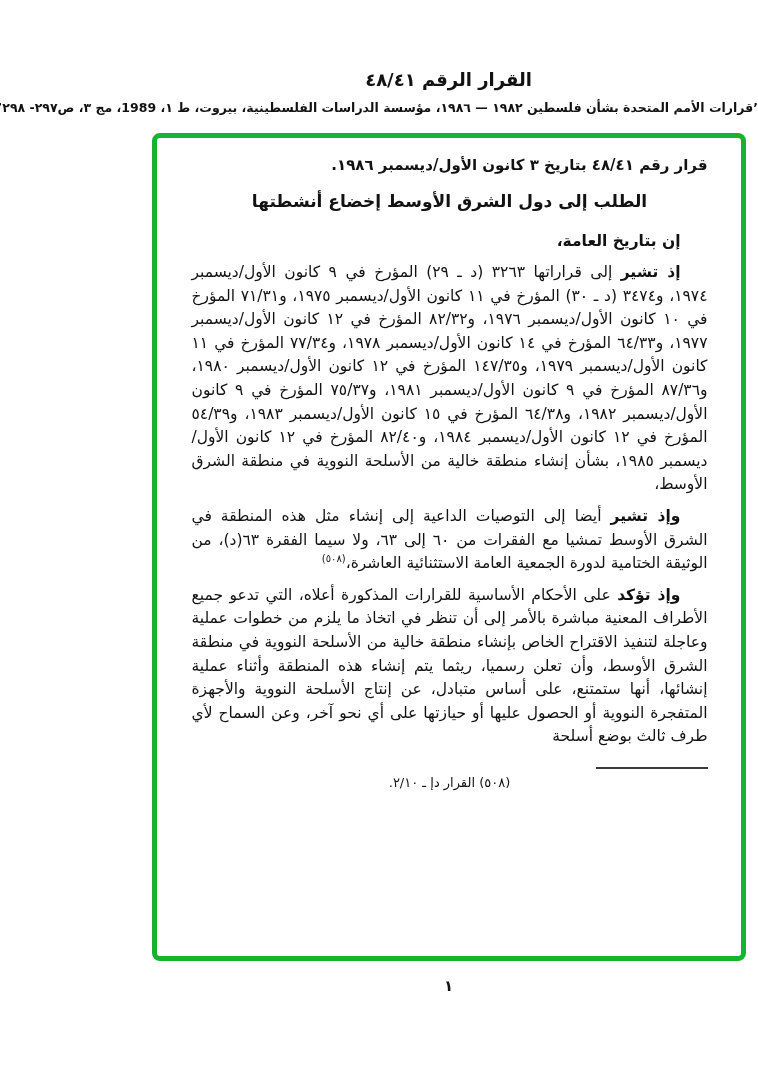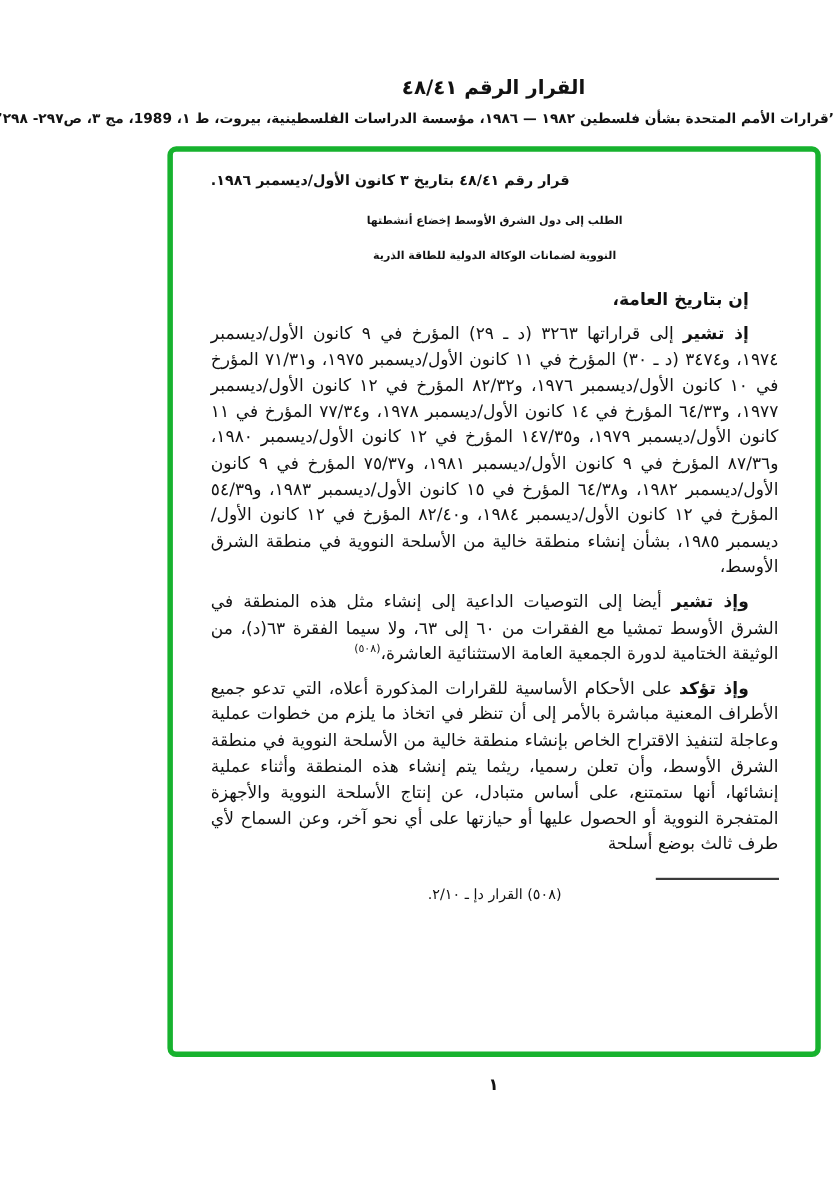--- a/index.html
+++ b/index.html
@@ -31,25 +31,25 @@
   
   .res-box {
     width: 594px; height: 828px;
     margin: 17px auto 0 auto;
     border: 5px solid var(--accent-green);
     border-radius: 8px;
     padding: 16px 33px 0 35px;
     overflow: hidden;
   }
   .res-date {
-    text-align: left; font-weight: bold; font-size: 13px;
+    text-align: right; font-weight: bold; font-size: 15px;
     line-height: 22px; margin: 0 0 10px 0;
   }
   .res-heading {
-    text-align: center; font-weight: bold; font-size: 10px;
+    text-align: center; font-weight: bold; font-size: 17px;
     line-height: 31px;
   }
   .opener {
     margin: 12px 0 0 0;
     font-weight: bold; font-size: 15.5px; line-height: 24px;
     text-indent: 27px;
   }
   .para {
     margin: 8px 0 0 0;
     font-size: 15.5px; line-height: 23.6px;
@@ -89,21 +89,20 @@
     <div class="hdr-title">القرار الرقم ٤٨/٤١</div>
     <div class="hdr-citation">’قرارات الأمم المتحدة بشأن فلسطين ١٩٨٢ — ١٩٨٦، مؤسسة الدراسات الفلسطينية، بيروت، ط ١، 1989، مج ٣، ص٢٩٧- ٢٩٨’</div>
   </div>
 
   <div class="res-box">
 
     <div class="res-date">قرار رقم ٤٨/٤١ بتاريخ ٣ كانون الأول/ديسمبر ١٩٨٦.</div>
 
     <div class="res-heading">
       <div>الطلب إلى دول الشرق الأوسط إخضاع أنشطتها</div>
-      <div>النووية لضمانات الوكالة الدولية للطاقة الذرية</div>
     </div>
 
     <p class="opener">إن بتاريخ العامة،</p>
 
     <p class="para"><b class="lead">إذ تشير</b><span> إلى قراراتها ٣٢٦٣ (د ـ ٢٩) المؤرخ في ٩ كانون الأول/ديسمبر ١٩٧٤، و٣٤٧٤ (د ـ ٣٠) المؤرخ في ١١ كانون الأول/ديسمبر ١٩٧٥، و٧١/٣١ المؤرخ في ١٠ كانون الأول/ديسمبر ١٩٧٦، و٨٢/٣٢ المؤرخ في ١٢ كانون الأول/ديسمبر ١٩٧٧، و٦٤/٣٣ المؤرخ في ١٤ كانون الأول/ديسمبر ١٩٧٨، و٧٧/٣٤ المؤرخ في ١١ كانون الأول/ديسمبر ١٩٧٩، و١٤٧/٣٥ المؤرخ في ١٢ كانون الأول/ديسمبر ١٩٨٠، و٨٧/٣٦ المؤرخ في ٩ كانون الأول/ديسمبر ١٩٨١، و٧٥/٣٧ المؤرخ في ٩ كانون الأول/ديسمبر ١٩٨٢، و٦٤/٣٨ المؤرخ في ١٥ كانون الأول/ديسمبر ١٩٨٣، و٥٤/٣٩ المؤرخ في ١٢ كانون الأول/ديسمبر ١٩٨٤، و٨٢/٤٠ المؤرخ في ١٢ كانون الأول/ديسمبر ١٩٨٥، بشأن إنشاء منطقة خالية من الأسلحة النووية في منطقة الشرق الأوسط،</span></p>
 
     <p class="para"><b class="lead">وإذ تشير</b><span> أيضا إلى التوصيات الداعية إلى إنشاء مثل هذه المنطقة في الشرق الأوسط تمشيا مع الفقرات من ٦٠ إلى ٦٣، ولا سيما الفقرة ٦٣(د)، من الوثيقة الختامية لدورة الجمعية العامة الاستثنائية العاشرة،</span><sup class="fn-ref">(٥٠٨)</sup></p>
 
     <p class="para"><b class="lead">وإذ تؤكد</b><span> على الأحكام الأساسية للقرارات المذكورة أعلاه، التي تدعو جميع الأطراف المعنية مباشرة بالأمر إلى أن تنظر في اتخاذ ما يلزم من خطوات عملية وعاجلة لتنفيذ الاقتراح الخاص بإنشاء منطقة خالية من الأسلحة النووية في منطقة الشرق الأوسط، وأن تعلن رسميا، ريثما يتم إنشاء هذه المنطقة وأثناء عملية إنشائها، أنها ستمتنع، على أساس متبادل، عن إنتاج الأسلحة النووية والأجهزة المتفجرة النووية أو الحصول عليها أو حيازتها على أي نحو آخر، وعن السماح لأي طرف ثالث بوضع أسلحة</span></p>
 

